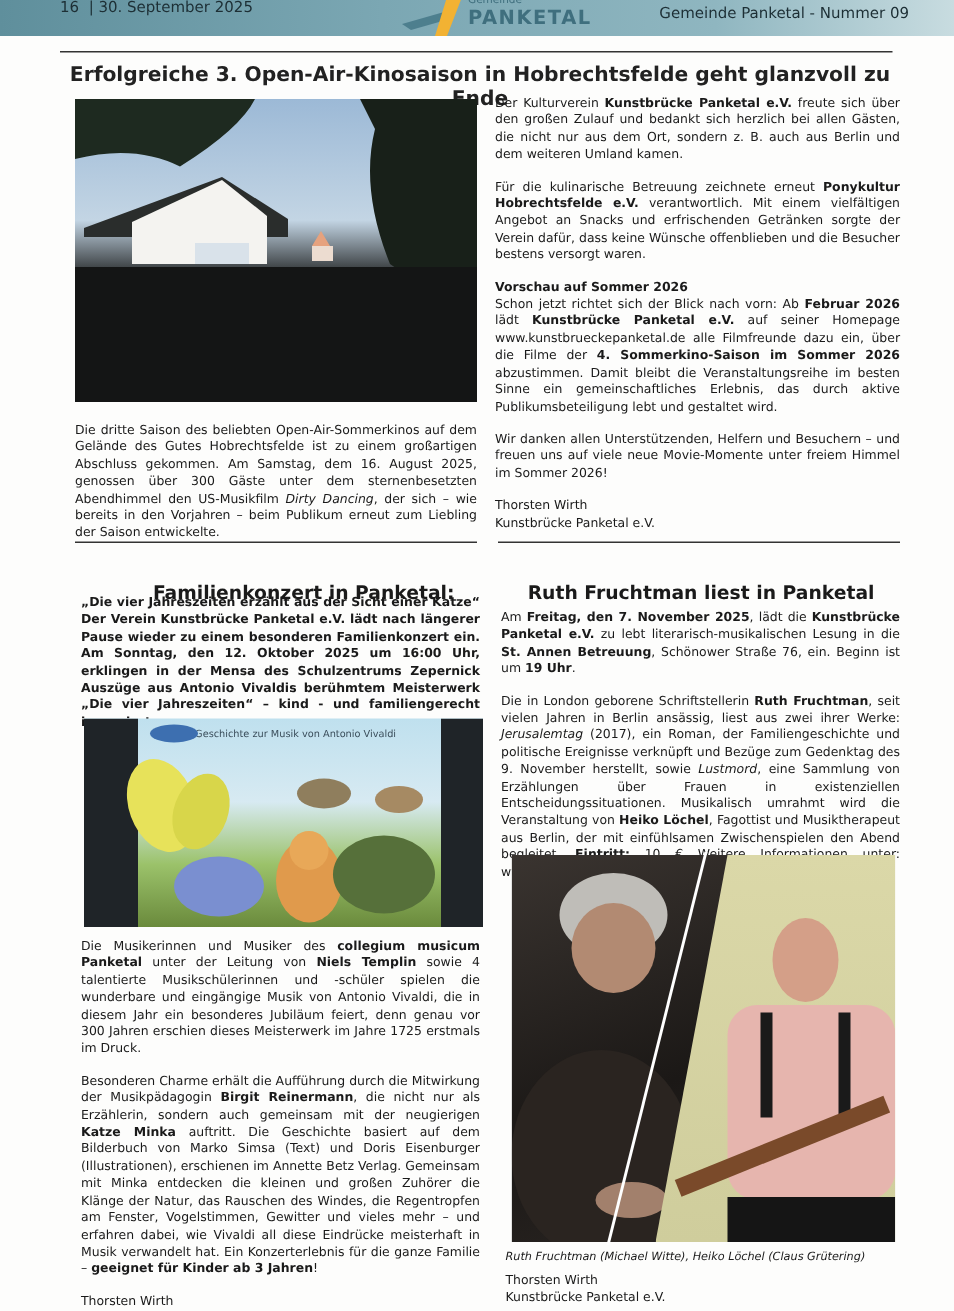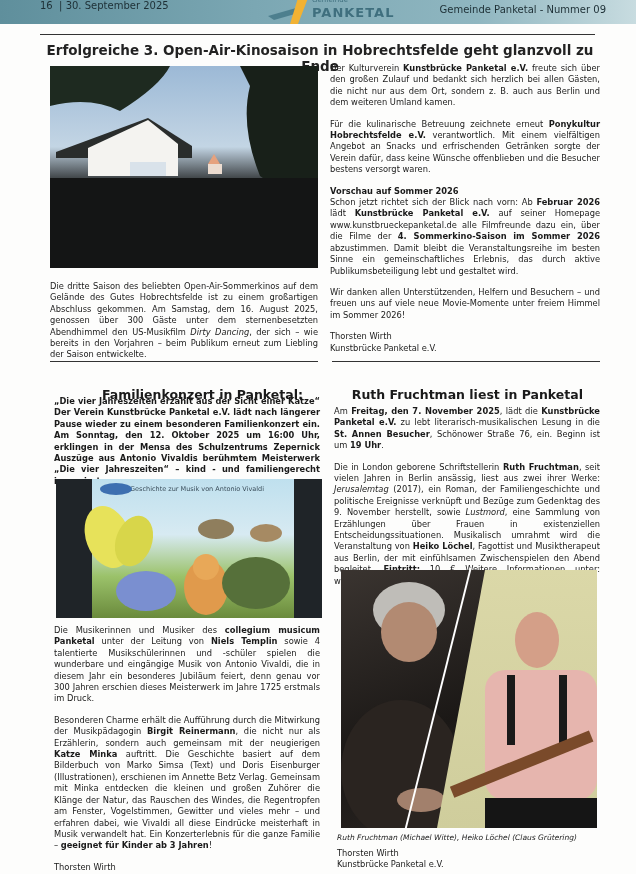--- a/index.html
+++ b/index.html
@@ -102,21 +102,21 @@
   <p><span>Besonderen Charme erhält die Aufführung durch die Mitwirkung der Musikpädagogin </span><b>Birgit Reinermann</b><span>, die nicht nur als Erzählerin, sondern auch gemeinsam mit der neugierigen </span><b>Katze Minka</b><span> auftritt. Die Geschichte basiert auf dem Bilderbuch von Marko Simsa (Text) und Doris Eisenburger (Illustrationen), erschienen im Annette Betz Verlag. Gemeinsam mit Minka entdecken die kleinen und großen Zuhörer die Klänge der Natur, das Rauschen des Windes, die Regentropfen am Fenster, Vogelstimmen, Gewitter und vieles mehr – und erfahren dabei, wie Vivaldi all diese Eindrücke meisterhaft in Musik verwandelt hat. Ein Konzerterlebnis für die ganze Familie – </span><b>geeignet für Kinder ab 3 Jahren</b><span>!</span></p>
   <div class="sig">Thorsten Wirth</div>
   <div class="sig">Kunstbrücke Panketal e.V.</div>
 </div>
 
 <div style="position:absolute;left:332px;top:370px;width:268px;">
   <h2>Ruth Fruchtman liest in Panketal</h2>
 </div>
 
 <div class="col" style="left:334px;top:406px;width:266px;">
-  <p><span>Am </span><b>Freitag, den 7. November 2025</b><span>, lädt die </span><b>Kunstbrücke Panketal e.V.</b><span> zu lebt literarisch-musikalischen Lesung in die </span><b>St. Annen Besucher</b><span>, Schönower Straße 76, ein. Beginn ist um </span><b>19 Uhr</b><span>.</span></p>
+  <p><span>Am </span><b>Freitag, den 7. November 2025</b><span>, lädt die </span><b>Kunstbrücke Panketal e.V.</b><span> zu lebt literarisch-musikalischen Lesung in die </span><b>St. Annen Betreuung</b><span>, Schönower Straße 76, ein. Beginn ist um </span><b>19 Uhr</b><span>.</span></p>
   <p><span>Die in London geborene Schriftstellerin </span><b>Ruth Fruchtman</b><span>, seit vielen Jahren in Berlin ansässig, liest aus zwei ihrer Werke: </span><i>Jerusalemtag</i><span> (2017), ein Roman, der Familiengeschichte und politische Ereignisse verknüpft und Bezüge zum Gedenktag des 9. November herstellt, sowie </span><i>Lustmord</i><span>, eine Sammlung von Erzählungen über Frauen in existenziellen Entscheidungssituationen. Musikalisch umrahmt wird die Veranstaltung von </span><b>Heiko Löchel</b><span>, Fagottist und Musiktherapeut aus Berlin, der mit einfühlsamen Zwischenspielen den Abend begleitet. </span><b>Eintritt:</b><span> 10 € Weitere Informationen unter: www.kunstbrueckepanketal.de</span></p>
 </div>
 
 <div class="photo" style="left:341px;top:570px;width:156px;height:258px;background:linear-gradient(160deg,#3a3430 0%,#1b1816 60%,#2a2522 100%);clip-path:polygon(0 0,100% 0,68% 100%,0 100%);">
   <svg width="156" height="258">
     <ellipse cx="68" cy="40" rx="36" ry="28" fill="#bfbdb8"></ellipse>
     <ellipse cx="68" cy="62" rx="28" ry="30" fill="#b28a72"></ellipse>
     <ellipse cx="60" cy="200" rx="60" ry="70" fill="#2a2420"></ellipse>
     <ellipse cx="80" cy="230" rx="24" ry="12" fill="#a2806c"></ellipse>
   </svg>

